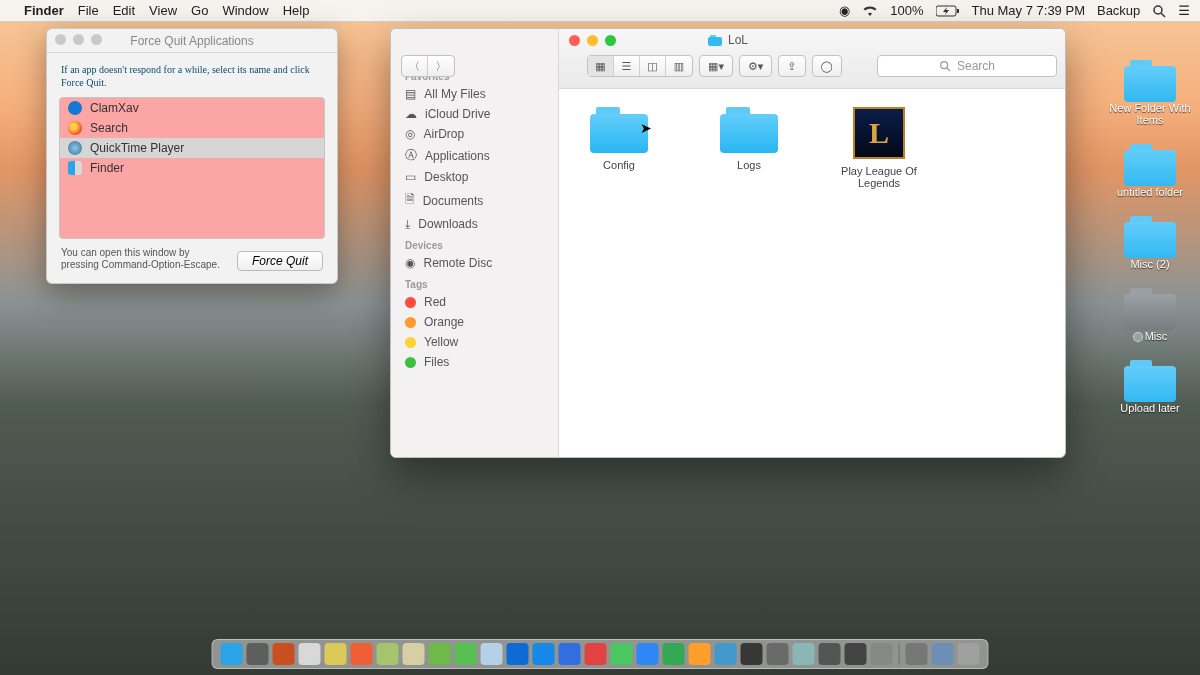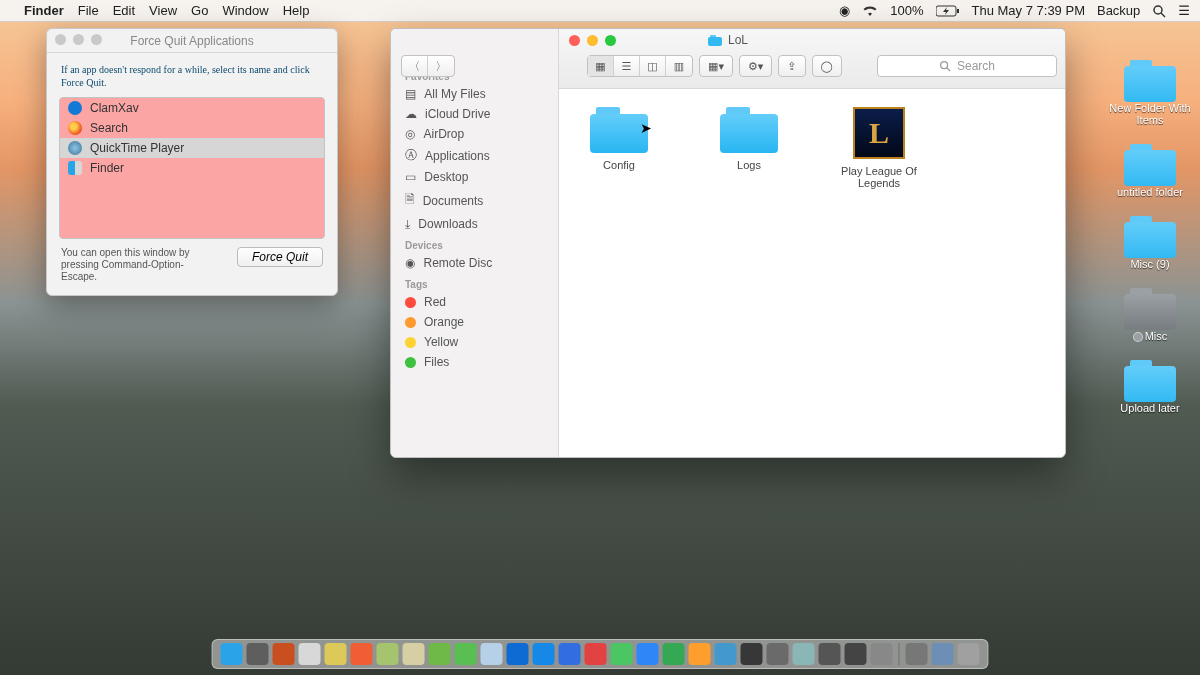--- a/index.html
+++ b/index.html
@@ -42,21 +42,21 @@
     box-shadow:0 10px 30px rgba(0,0,0,.35);
   }
   .fq .titlebar{height:24px;display:flex;align-items:center;justify-content:center;position:relative;border-bottom:1px solid #d6d6d6;color:#888;font-size:12px;}
   .traffic{position:absolute;left:8px;top:5px;display:flex;gap:7px;}
   .traffic span{width:11px;height:11px;border-radius:50%;background:#c9c9c9;}
   .fq .msg{padding:10px 14px 8px;font-size:10px;line-height:1.3;color:#0c4a6e;font-family:Liberation Serif, serif;}
   .fq .list{margin:0 12px;background:#fca5a5;border:1px solid #c4c4c4;border-radius:4px;overflow:hidden;}
   .fq .list .row{display:flex;align-items:center;gap:8px;padding:3px 8px;font-size:12px;}
   .fq .list .row.selected{background:#d6d6d6;}
   .app-dot{width:14px;height:14px;border-radius:3px;display:inline-block;}
-  .fq .hint{padding:8px 14px 12px;display:flex;align-items:flex-start;gap:20px;}
+  .fq .hint{padding:8px 14px 12px;display:flex;align-items:flex-end;gap:8px;}
   .fq .hint small{flex:1;font-size:10px;color:#555;line-height:1.2;}
   .fq .hint button{font-size:12px;padding:2px 14px;border:1px solid #bbb;border-radius:4px;background:linear-gradient(#fff,#efefef);font-style:italic;}
 
   
   .finder{
     position:absolute; left:390px; top:28px; width:676px; height:430px;
     background:#fff; border:1px solid #bfbfbf; border-radius:6px;
     box-shadow:0 18px 40px rgba(0,0,0,.4);
     display:flex; overflow:hidden;
   }
@@ -147,21 +147,21 @@
   <div class="desk-item">
     <div class="folder"></div>
     <span>New Folder With Items</span>
   </div>
   <div class="desk-item">
     <div class="folder"></div>
     <span>untitled folder</span>
   </div>
   <div class="desk-item">
     <div class="folder"></div>
-    <span>Misc (9)</span>
+    <span>Misc (2)</span>
   </div>
   <div class="desk-item gray">
     <div class="folder"></div>
     <span><span class="gray-dot"></span><span>Misc</span></span>
   </div>
   <div class="desk-item">
     <div class="folder"></div>
     <span>Upload later</span>
   </div>
 </div>

